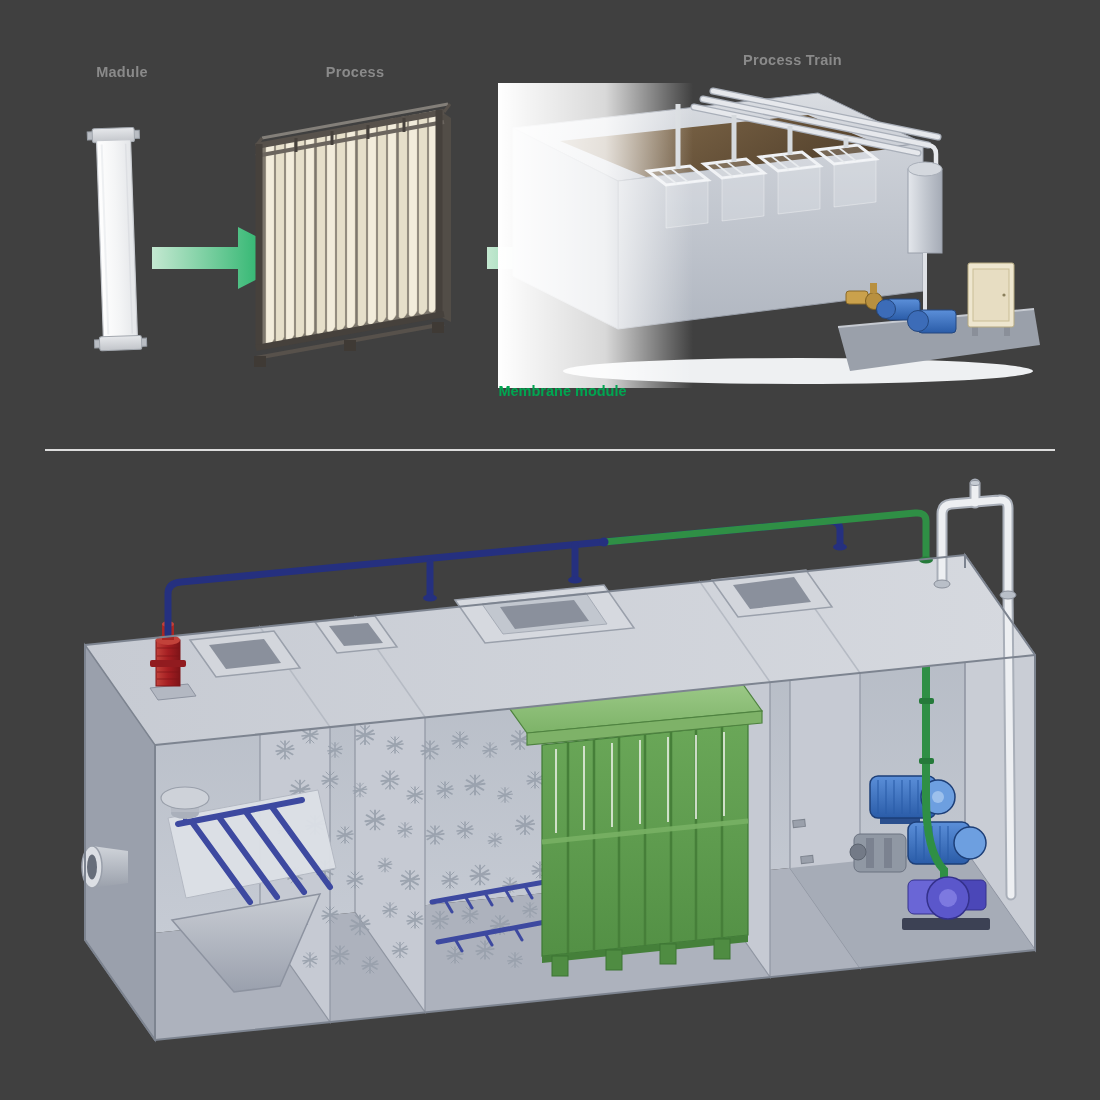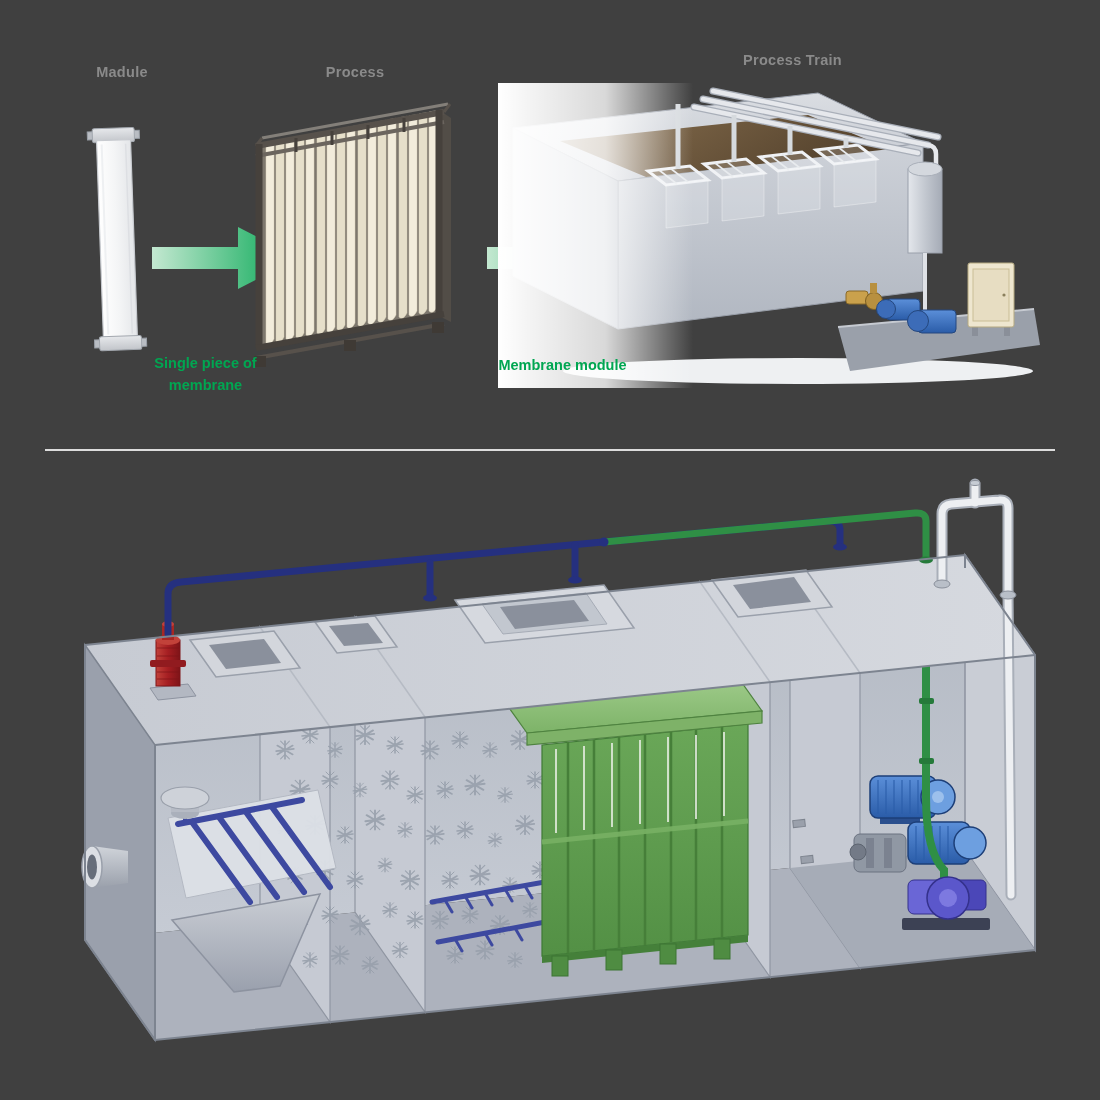--- a/index.html
+++ b/index.html
@@ -224,25 +224,21 @@
     <g>
       <rect x="474" y="244" width="6" height="9" fill="#8a8f99"></rect>
         <rect x="506" y="244" width="6" height="9" fill="#8a8f99"></rect>
       <rect x="470" y="180" width="46" height="64" rx="2" fill="#eee6cf" stroke="#b5a980"></rect>
       <rect x="475" y="186" width="36" height="52" fill="#e7ddc2" stroke="#c9bd96"></rect>
       <circle cx="506" cy="212" r="1.6" fill="#8a7f5c"></circle>
     </g>
     <rect x="0" y="0" width="195" height="305" fill="url(#ptFadeW)"></rect>
   </svg>
 
-  <div class="cap" style="left:133px;top:352px;width:145px;">
-    <div>Single piece of</div>
-    <div>membrane</div>
-  </div>
-  <div class="cap" style="left:470px;top:354px;width:185px;">Membrane module</div>
+  <div class="cap" style="left:470px;top:380px;width:185px;">Membrane module</div>
 
   <div class="divider"></div>
 
   <svg class="abs" style="left:0;top:450px;" width="1100" height="650" viewBox="0 0 1100 650">
     <defs>
       <linearGradient id="pTop" x1="0" y1="0" x2="1" y2="0">
         <stop offset="0" stop-color="#c7cbd3"></stop>
           <stop offset="1" stop-color="#d6d9df"></stop>
       </linearGradient>
       <linearGradient id="pWall" x1="0" y1="0" x2="0" y2="1">

